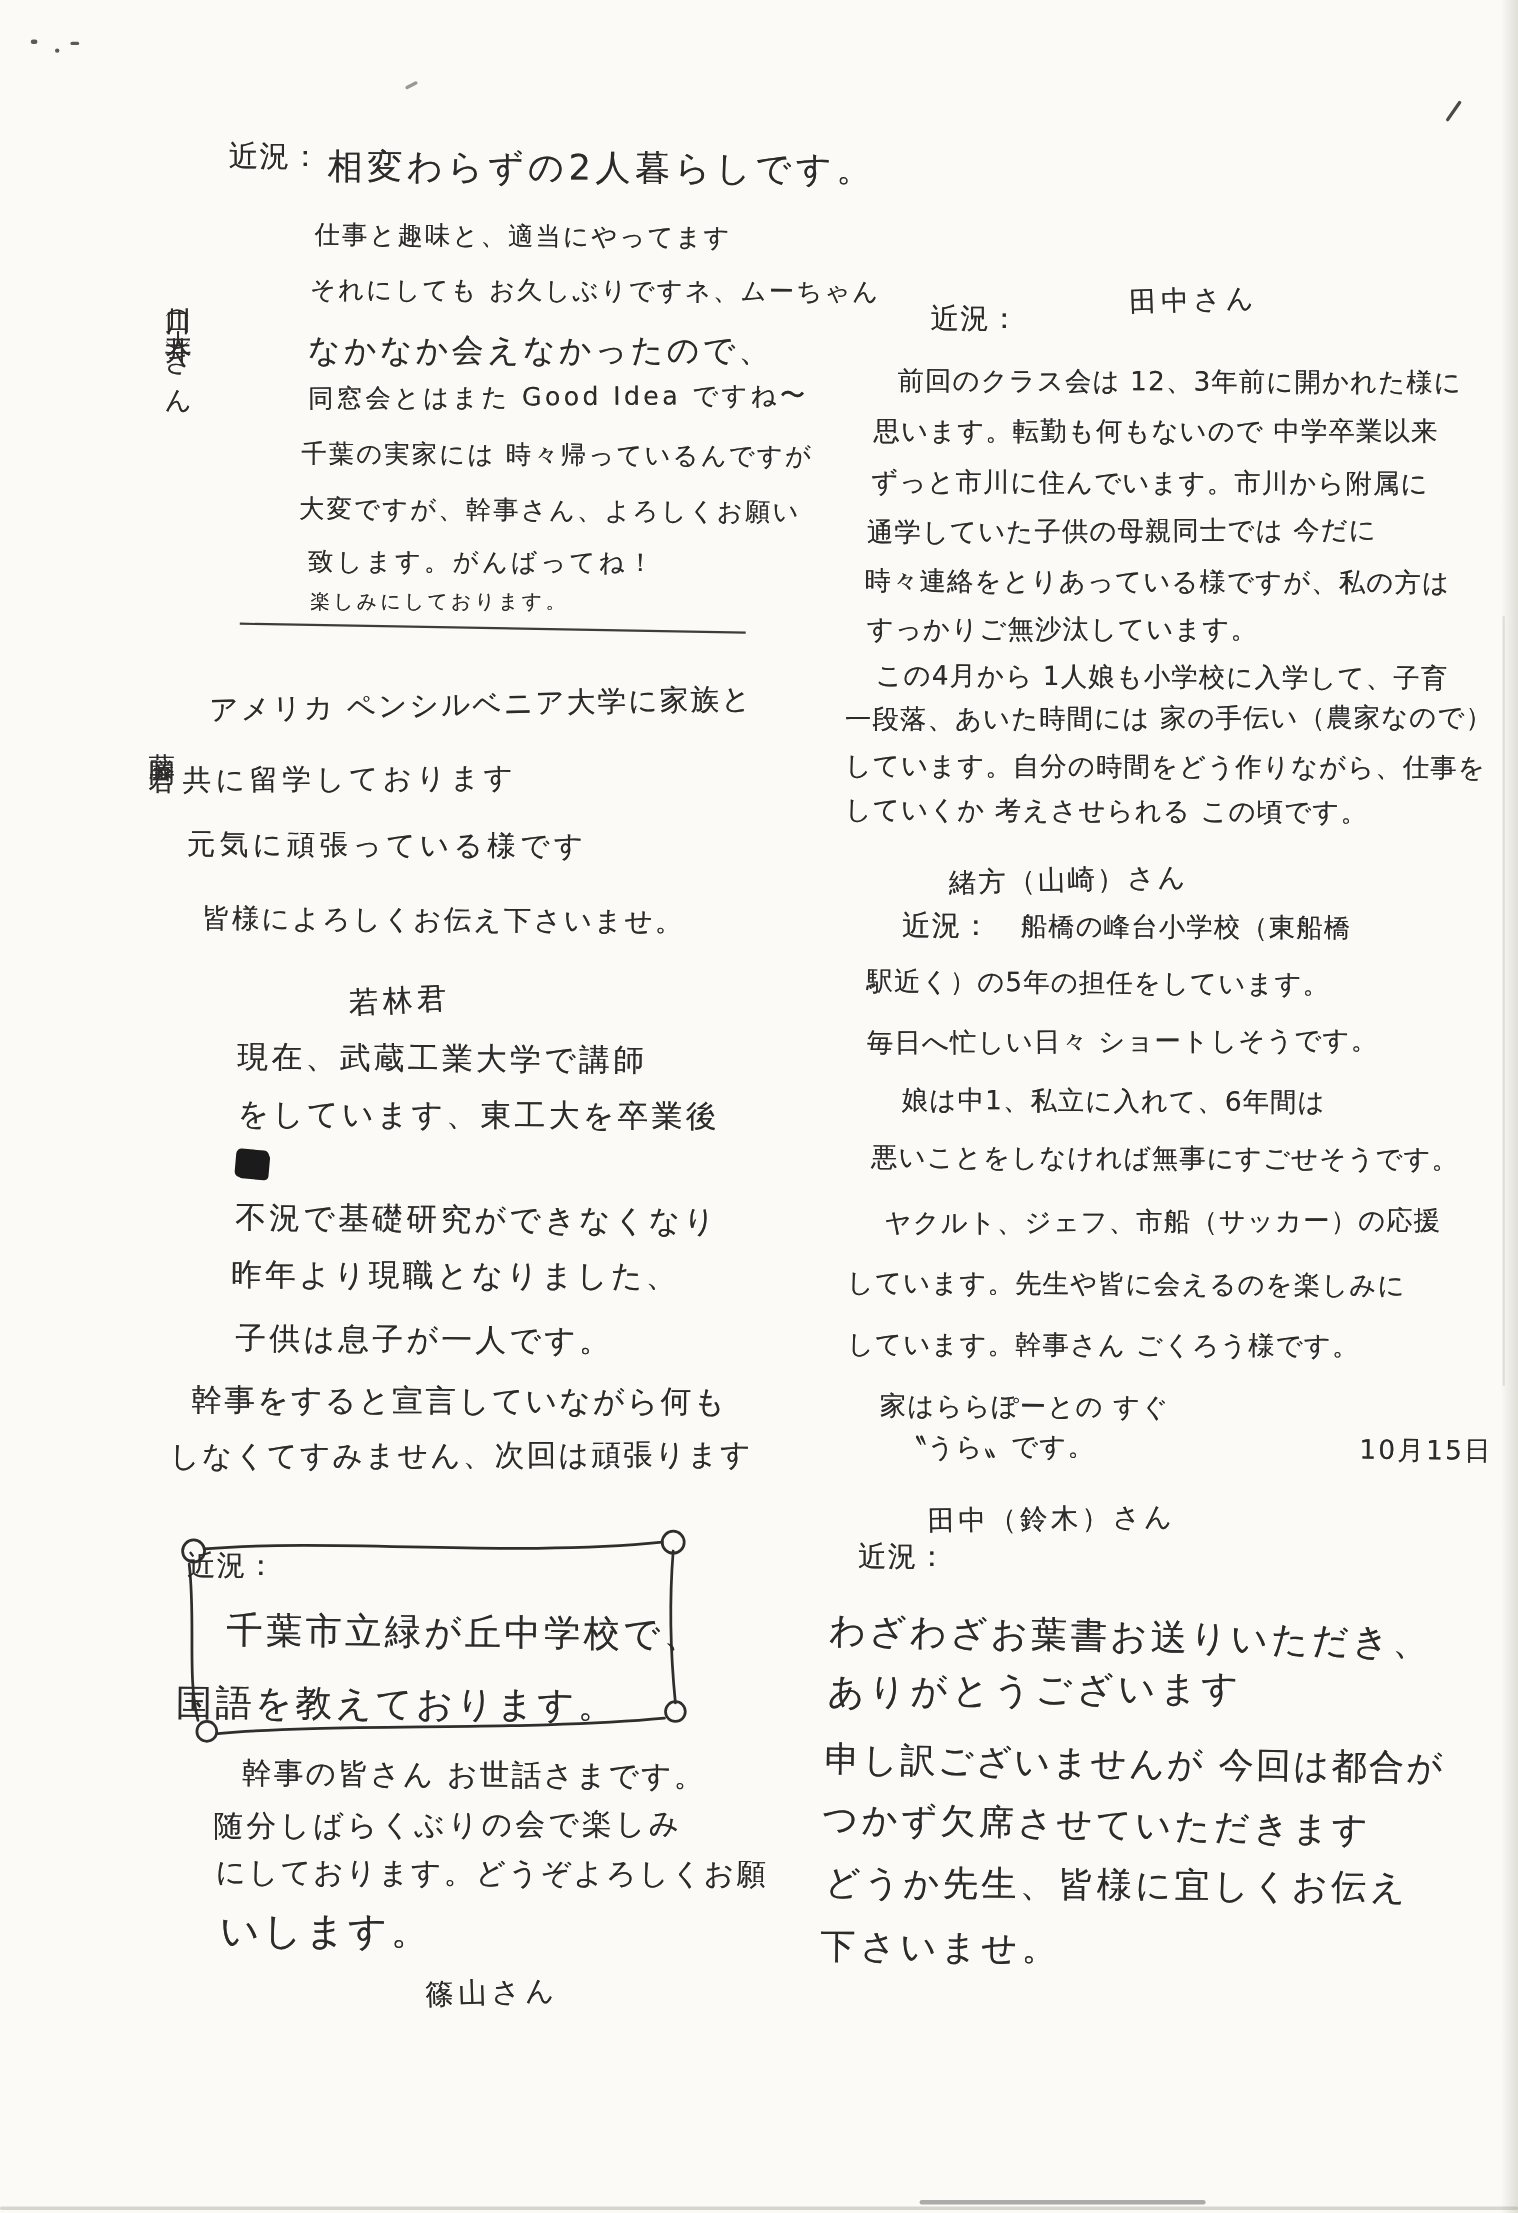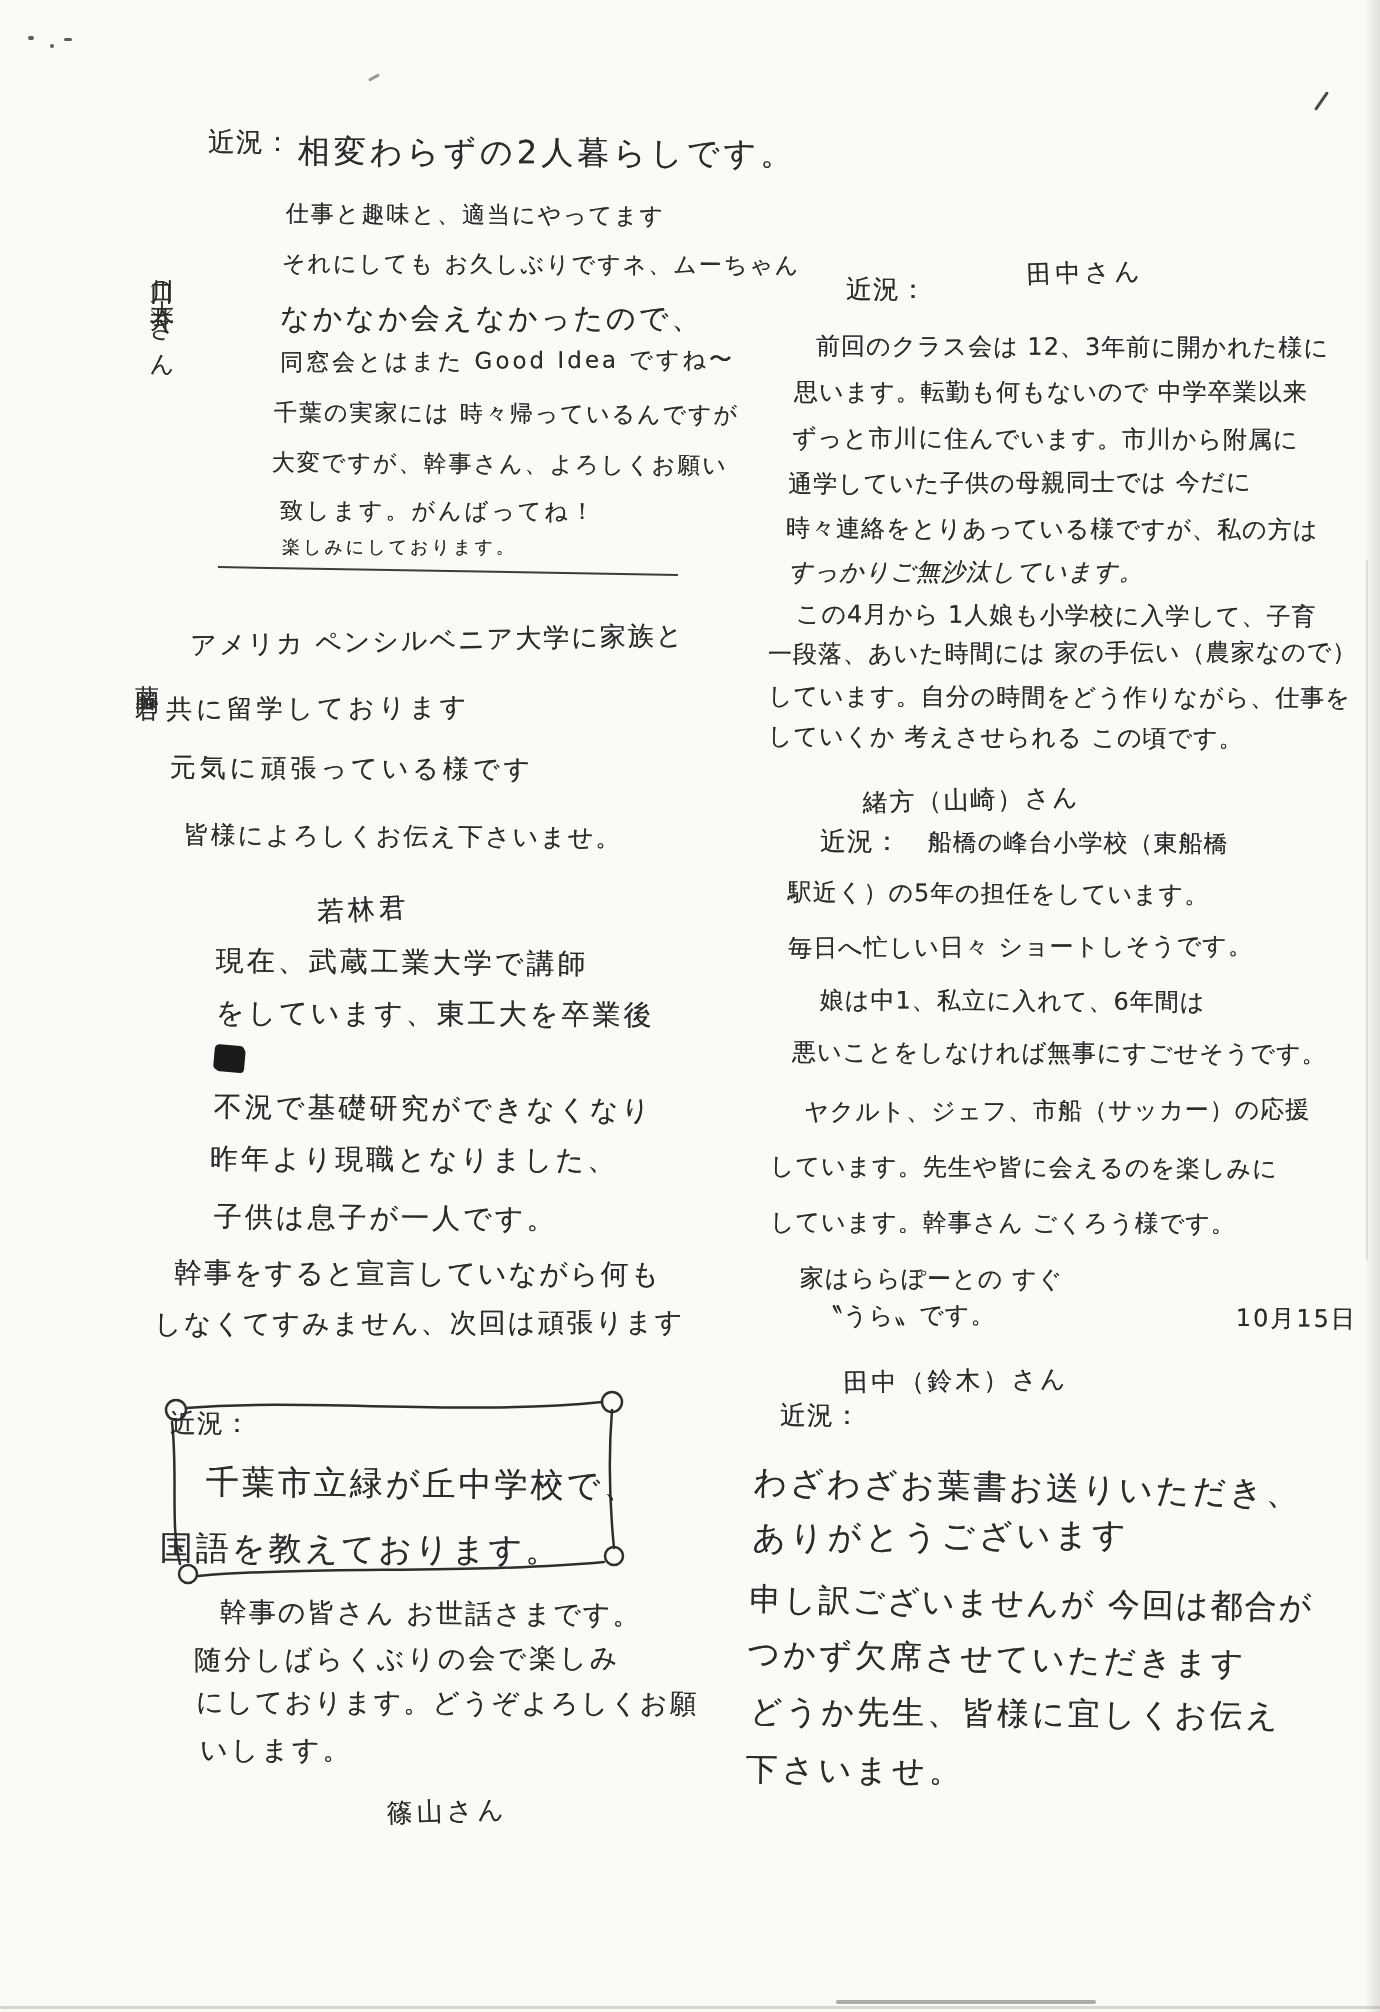--- a/index.html
+++ b/index.html
@@ -63,32 +63,32 @@
   #wk-6{left:174px;top:1254px;font-size:28px;letter-spacing:2px;transform:rotate(.2deg);}
   #wk-7{left:154px;top:1306px;font-size:27px;letter-spacing:2px;transform:rotate(-.2deg);}
 
   
   #sn-l{left:170px;top:1406px;font-size:26px;}
   #sn-b0{left:206px;top:1460px;font-size:33px;letter-spacing:3px;transform:rotate(.5deg);}
   #sn-b1{left:160px;top:1526px;font-size:33px;letter-spacing:3px;transform:rotate(.3deg);}
   #sn-0{left:220px;top:1594px;font-size:27px;letter-spacing:2px;transform:rotate(.4deg);}
   #sn-1{left:194px;top:1642px;font-size:27px;letter-spacing:3px;transform:rotate(-.3deg);}
   #sn-2{left:196px;top:1684px;font-size:27px;letter-spacing:2px;transform:rotate(.2deg);}
-  #sn-3{left:200px;top:1732px;font-size:27px;letter-spacing:3px;}
+  #sn-3{left:200px;top:1732px;font-size:35px;letter-spacing:3px;}
   #sn-sig{left:386px;top:1796px;font-size:26px;letter-spacing:4px;transform:rotate(-2deg);}
 
   
   #tn-l{left:846px;top:272px;font-size:26px;}
   #tn-n{left:1026px;top:258px;font-size:25px;letter-spacing:4px;transform:rotate(-2deg);}
   #tn-0{left:816px;top:330px;font-size:24px;transform:rotate(.2deg);}
   #tn-1{left:794px;top:376px;font-size:24px;}
   #tn-2{left:792px;top:422px;font-size:24px;transform:rotate(.2deg);}
   #tn-3{left:788px;top:468px;font-size:24px;transform:rotate(-.3deg);}
   #tn-4{left:786px;top:512px;font-size:24px;transform:rotate(.2deg);}
-  #tn-5{left:788px;top:556px;font-size:24px;font-style:italic;}
+  #tn-5{left:788px;top:556px;font-size:24px;}
   #tn-6{left:796px;top:598px;font-size:24px;transform:rotate(.3deg);}
   #tn-7{left:768px;top:638px;font-size:24px;transform:rotate(-.2deg);}
   #tn-8{left:768px;top:680px;font-size:24px;transform:rotate(.2deg);}
   #tn-9{left:768px;top:720px;font-size:24px;transform:rotate(.3deg);}
 
   
   #og-n{left:862px;top:786px;font-size:25px;letter-spacing:2px;transform:rotate(-1.5deg);}
   #og-l{left:820px;top:824px;font-size:26px;}
   #og-0{left:928px;top:826px;font-size:24px;transform:rotate(.3deg);}
   #og-1{left:788px;top:876px;font-size:24px;transform:rotate(.4deg);}

